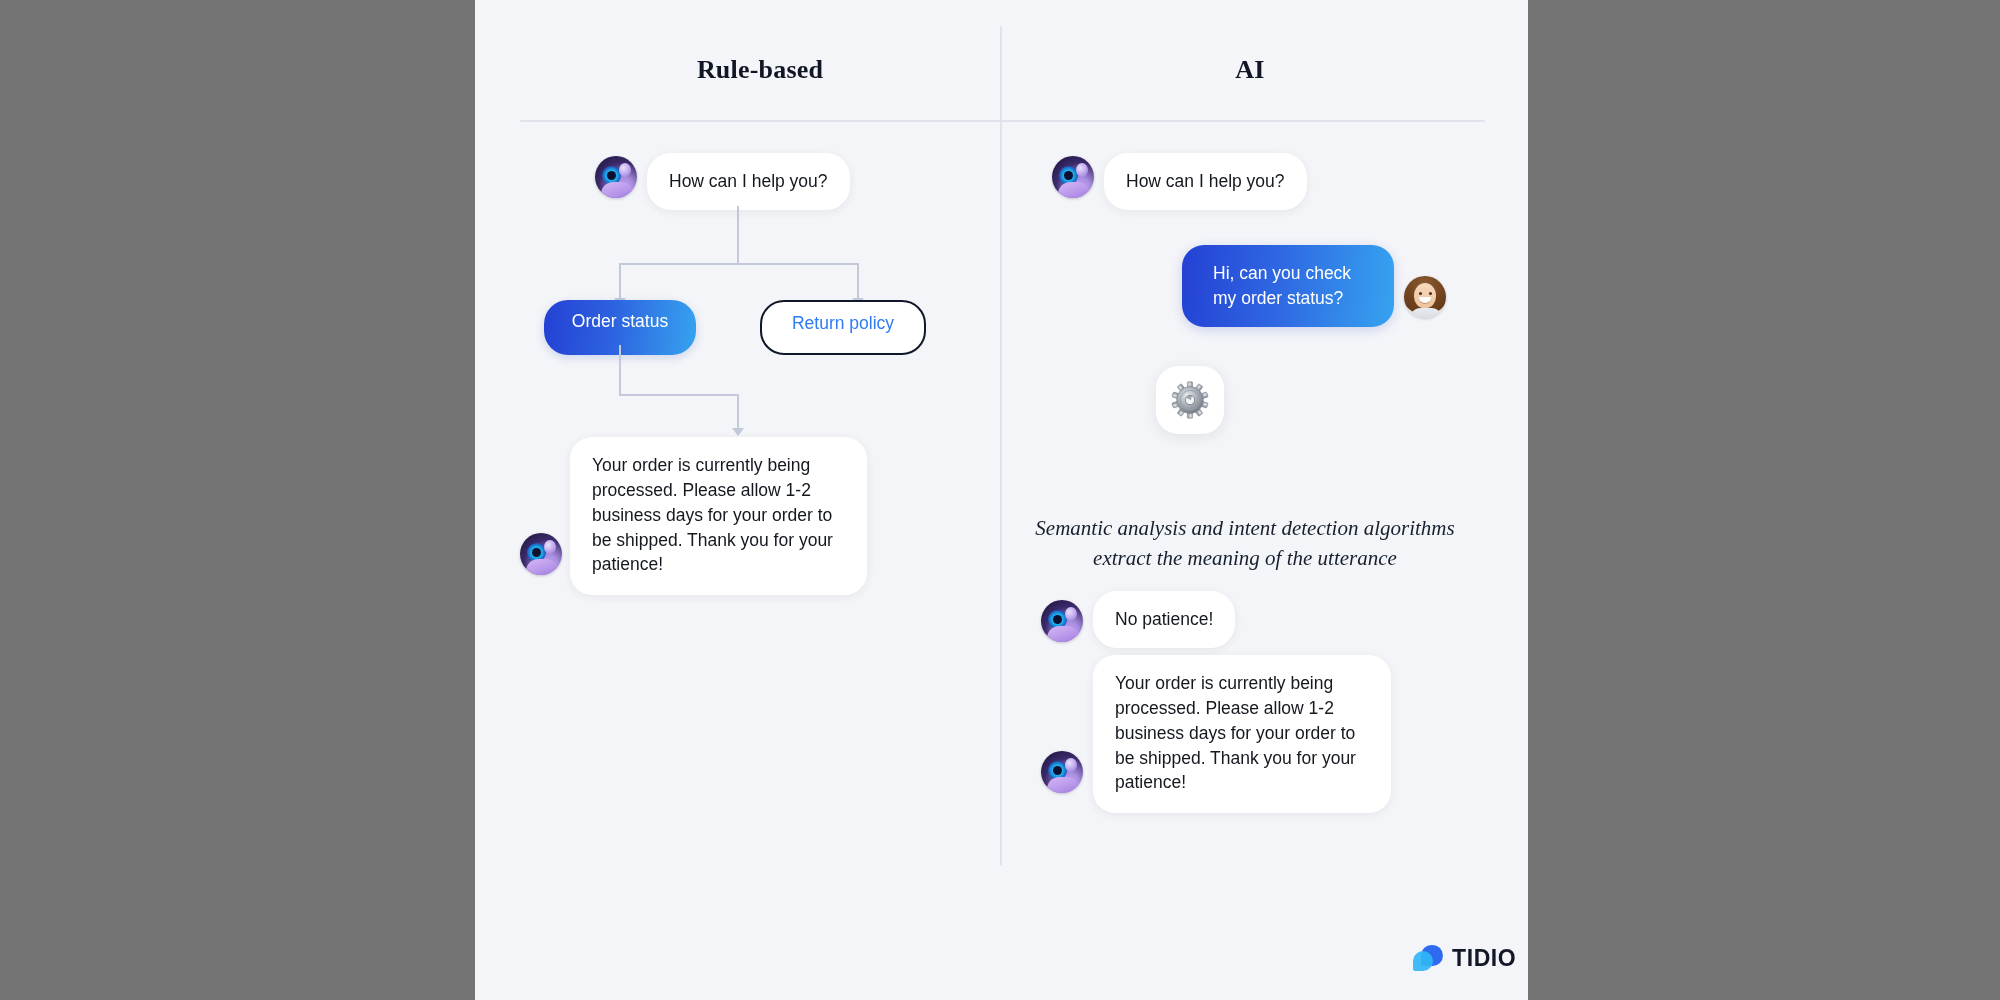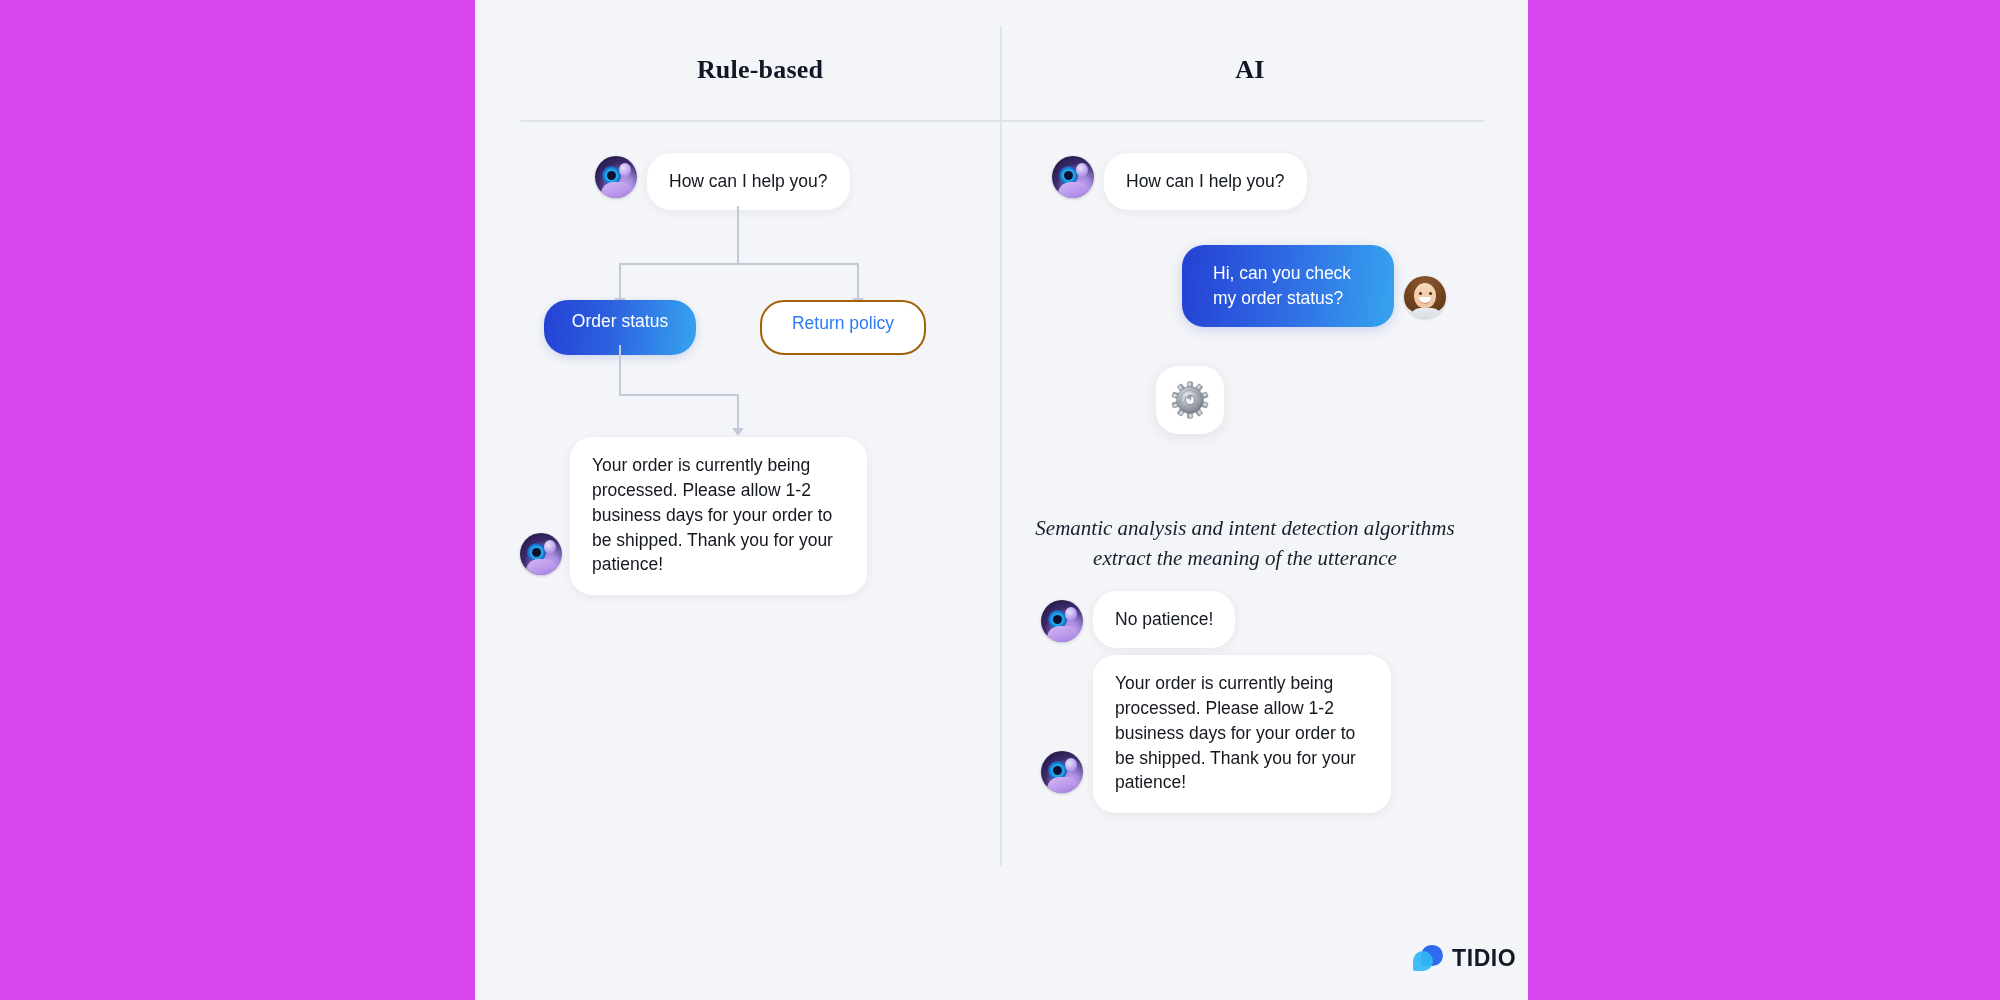--- a/index.html
+++ b/index.html
@@ -11,21 +11,21 @@
     width: 2000px;
     height: 1000px;
     font-family: "Liberation Sans", sans-serif;
     overflow: hidden;
   }
 
   #root {
     position: relative;
     width: 2000px;
     height: 1000px;
-    background: #d946ef;
+    background: #737373;
   }
 
   
   .canvas {
     position: absolute;
     left: 475px;
     top: 0px;
     width: 1053px;
     height: 1000px;
     background: #f4f5f8;
@@ -187,21 +187,21 @@
     white-space: nowrap;
   }
   .node.filled {
     background: linear-gradient(95deg, #2441d4 0%, #2d62e0 45%, #36a3ef 100%);
     color: #ffffff;
     box-shadow: 0 3px 10px rgba(40,70,190,.18);
   }
   .node.outlined {
     background: #ffffff;
     color: #2f7bf6;
-    border: 2px solid #a16207;
+    border: 2px solid #0f172a;
   }
 
   
   .conn {
     position: absolute;
     background: #c2cada;
   }
   .conn.v { width: 2px; }
   .conn.h { height: 2px; }
   .arrow-down {

